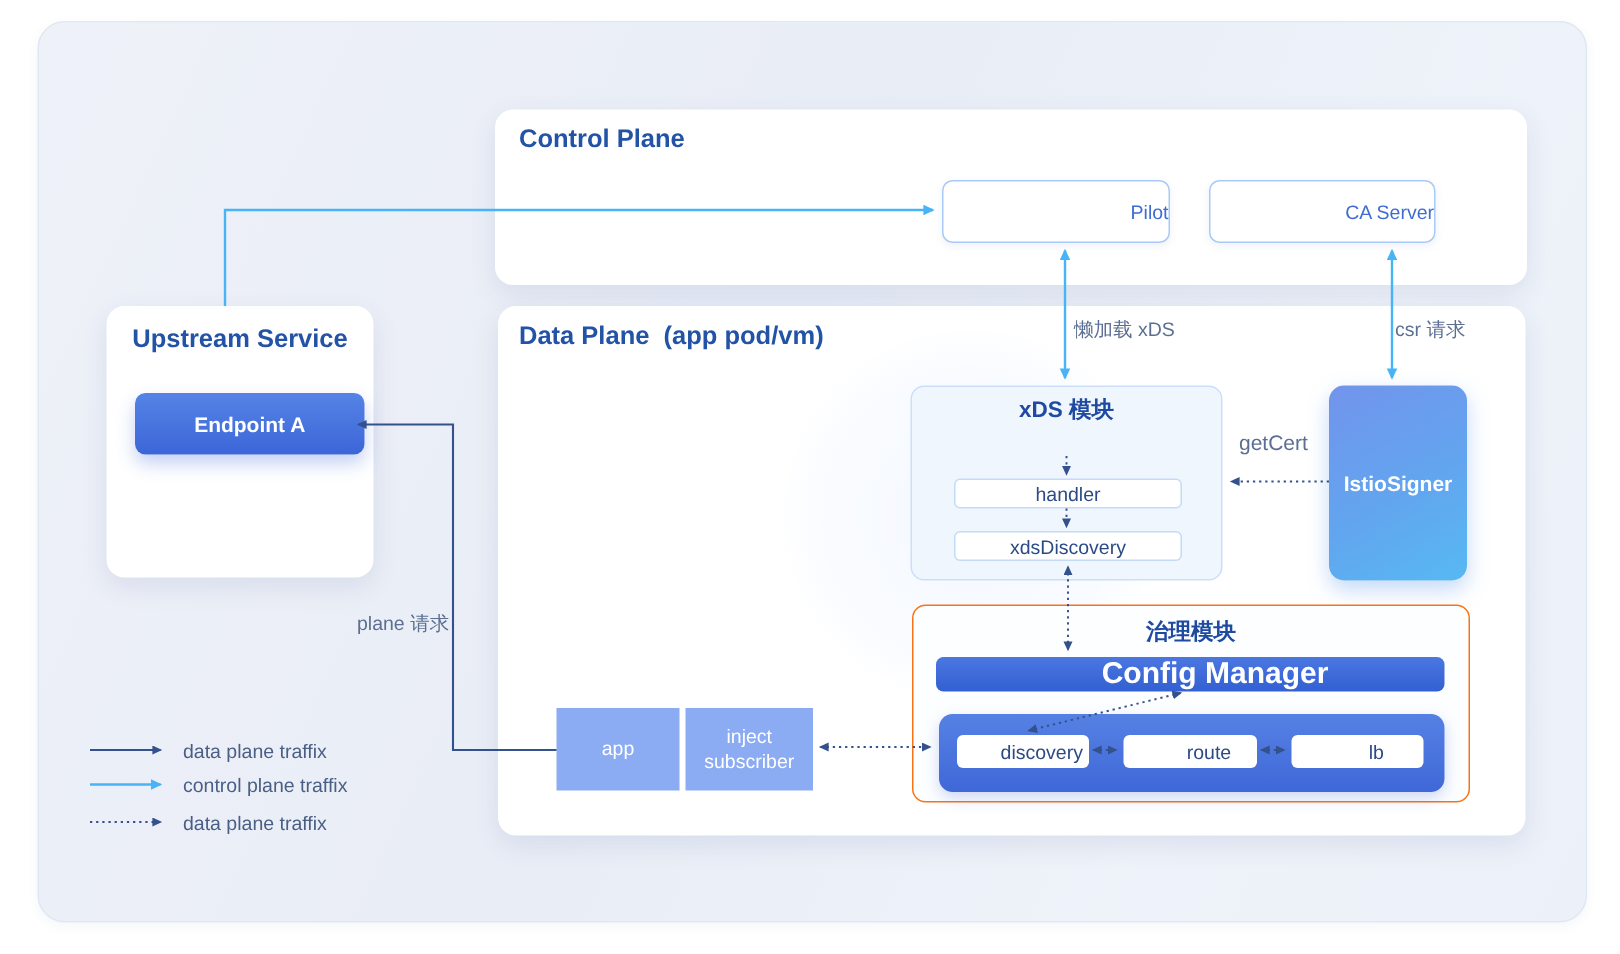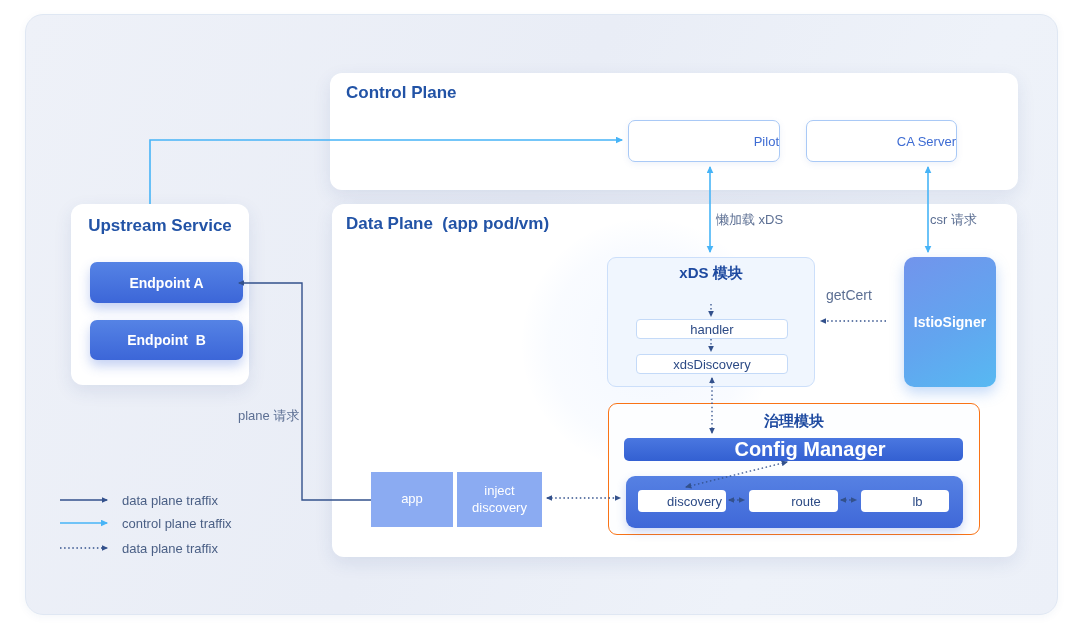--- a/index.html
+++ b/index.html
@@ -65,21 +65,21 @@
     position:absolute; left:28px; width:152px; height:21px; background:#ffffff;
     border:1px solid #c4daf8; border-radius:4px; color:#2c4a85; font-size:13px;
     display:flex; align-items:center; justify-content:center;
   }
   #xds-item-0 { top:25px; }
   #xds-item-1 { top:61px; height:20px; }
   #xds-item-2 { top:96px; height:20px; }
 
   
   #istio-signer {
-    position:absolute; left:572px; top:53px; width:92px; height:130px; border-radius:10px;
+    position:absolute; left:554px; top:53px; width:92px; height:130px; border-radius:10px;
     background:linear-gradient(150deg,#7294ec 0%, #62a5ef 55%, #57b9f2 100%);
     color:#ffffff; font-weight:700; font-size:14px;
     display:flex; align-items:center; justify-content:center;
     box-shadow:0 6px 14px rgba(90,150,235,0.35);
   }
 
   
   #governance {
     position:absolute; left:276px; top:199px; width:372px; height:132px;
     background:#fdfeff; border:1px solid #f97316; border-radius:9px;
@@ -179,31 +179,28 @@
           <span>lb</span>
         </div>
       </div>
     </div>
 
     <div class="sidecar" id="app-box">
       <span>app</span>
     </div>
     <div class="sidecar" id="inject-box">
       <span>inject
-discovery</span>
+subscriber</span>
     </div>
   </div>
 
   <div class="card" id="upstream">
     <div class="card-title">Upstream Service</div>
     <div class="endpoint" id="endpoint-a">
       <span>Endpoint A</span>
-    </div>
-    <div class="endpoint" id="endpoint-b">
-      <span>Endpoint  B</span>
     </div>
   </div>
 
   <div class="flabel" id="lbl-lazy">懒加载 xDS</div>
   <div class="flabel" id="lbl-csr">csr 请求</div>
   <div class="flabel" id="lbl-getcert">getCert</div>
   <div class="flabel" id="lbl-mtls">plane 请求</div>
 
   <div class="legend-label" id="legend-0">data plane traffix</div>
   <div class="legend-label" id="legend-1">control plane traffix</div>

